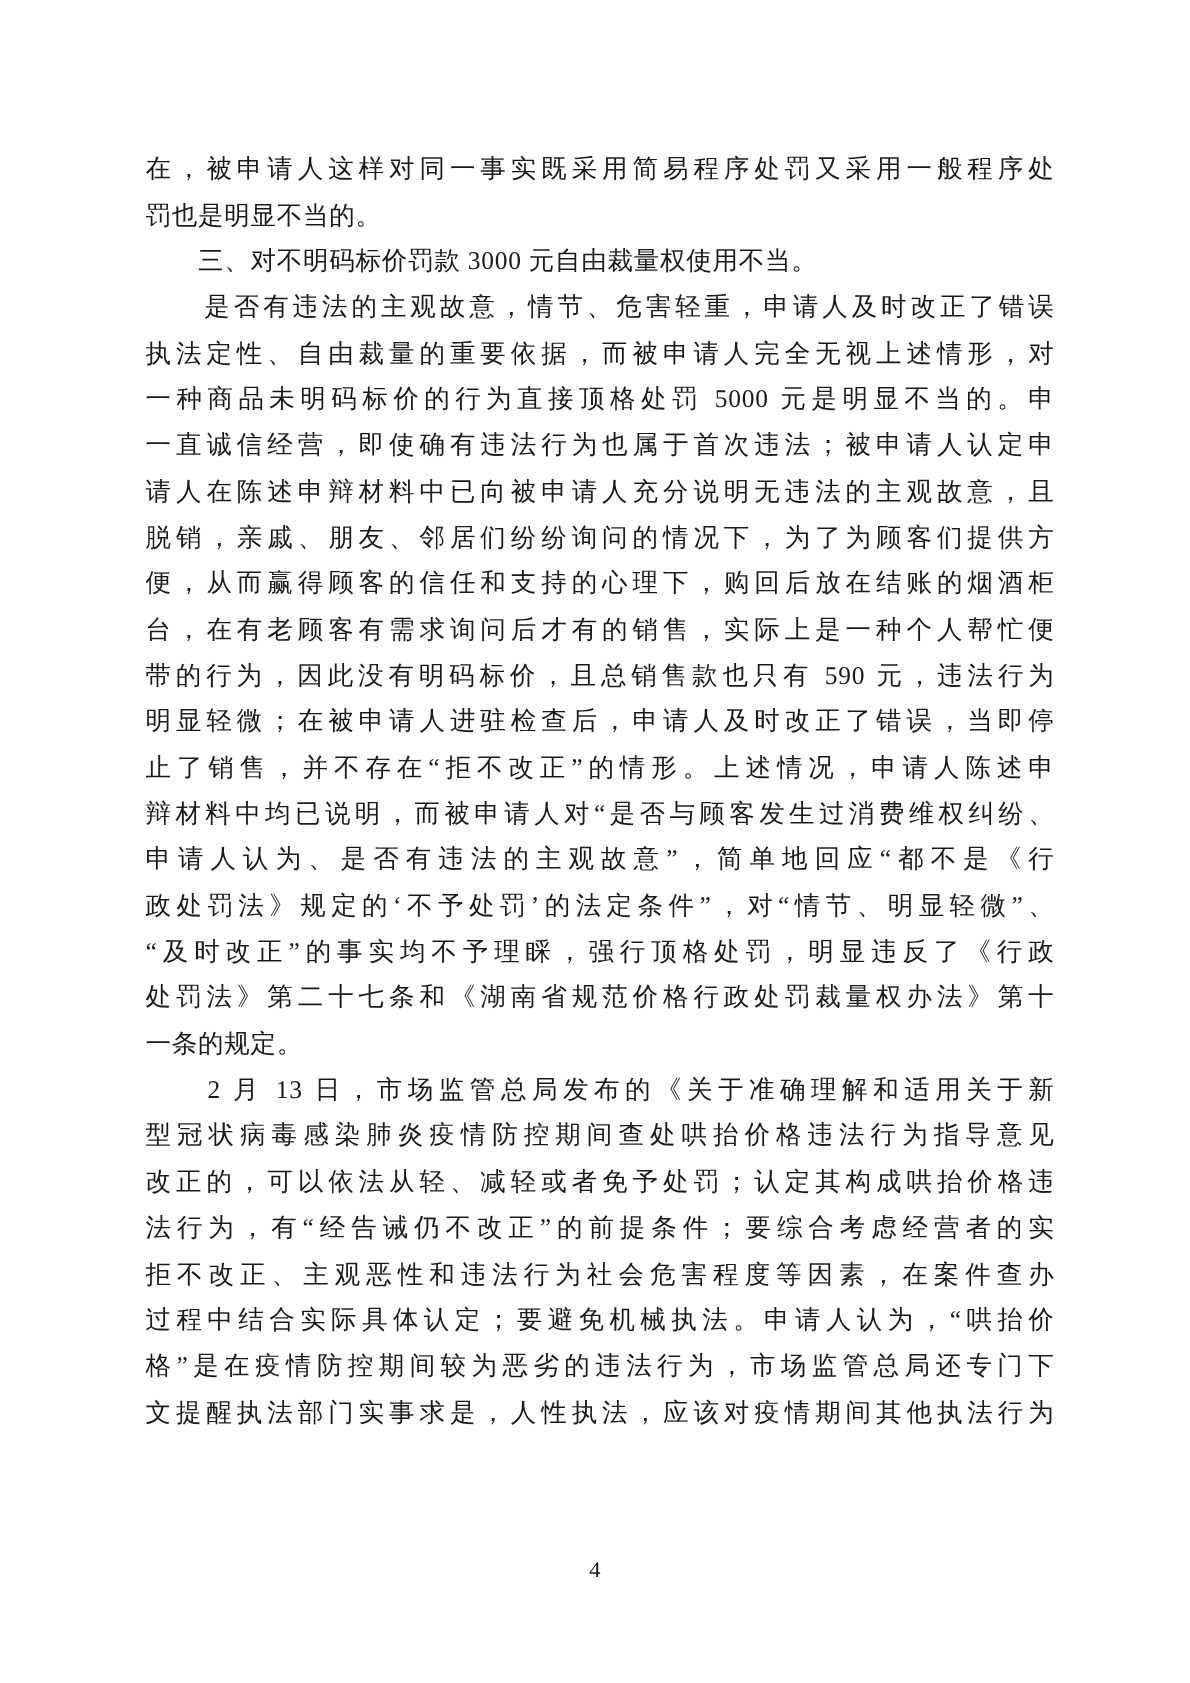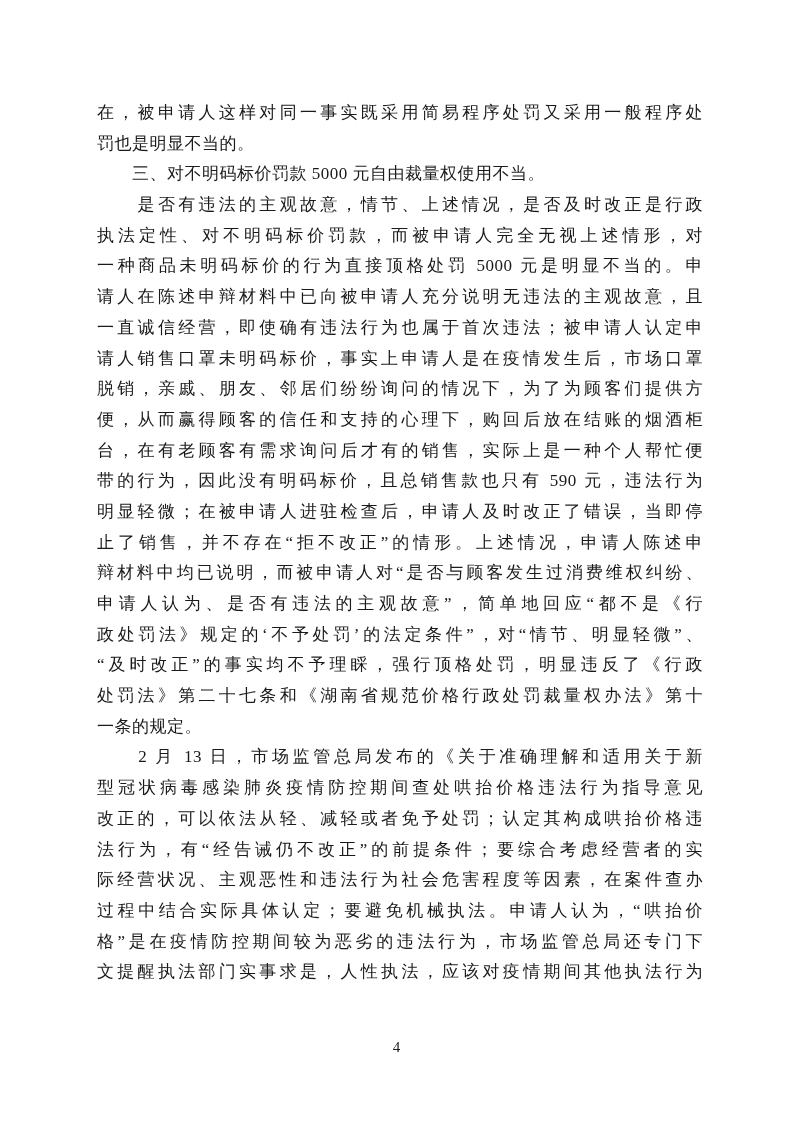--- a/index.html
+++ b/index.html
@@ -47,42 +47,41 @@
     color: #1a1a1a;
   }
 </style>
 </head>
 <body>
 
 <div class="page">
   <div class="text-block">
       <div class="line">在，被申请人这样对同一事实既采用简易程序处罚又采用一般程序处</div>
       <div class="line para-end">罚也是明显不当的。</div>
-      <div class="line para-end">　　三、对不明码标价罚款 5000 元自由裁量权使用不当。</div>
-      <div class="line">　　是否有违法的主观故意，情节、上述情况，是否及时改正是行政</div>
-      <div class="line">执法定性、对不明码标价罚款，而被申请人完全无视上述情形，对</div>
+      <div class="line para-end">　　三、对不明码标价罚款 3000 元自由裁量权使用不当。</div>
+      <div class="line">　　是否有违法的主观故意，情节、危害轻重，申请人及时改正了错误</div>
+      <div class="line">执法定性、自由裁量的重要依据，而被申请人完全无视上述情形，对</div>
       <div class="line">一种商品未明码标价的行为直接顶格处罚 5000 元是明显不当的。申</div>
+      <div class="line">一直诚信经营，即使确有违法行为也属于首次违法；被申请人认定申</div>
       <div class="line">请人在陈述申辩材料中已向被申请人充分说明无违法的主观故意，且</div>
-      <div class="line">一直诚信经营，即使确有违法行为也属于首次违法；被申请人认定申</div>
-      <div class="line">请人销售口罩未明码标价，事实上申请人是在疫情发生后，市场口罩</div>
       <div class="line">脱销，亲戚、朋友、邻居们纷纷询问的情况下，为了为顾客们提供方</div>
       <div class="line">便，从而赢得顾客的信任和支持的心理下，购回后放在结账的烟酒柜</div>
       <div class="line">台，在有老顾客有需求询问后才有的销售，实际上是一种个人帮忙便</div>
       <div class="line">带的行为，因此没有明码标价，且总销售款也只有 590 元，违法行为</div>
       <div class="line">明显轻微；在被申请人进驻检查后，申请人及时改正了错误，当即停</div>
       <div class="line">止了销售，并不存在“拒不改正”的情形。上述情况，申请人陈述申</div>
       <div class="line">辩材料中均已说明，而被申请人对“是否与顾客发生过消费维权纠纷、</div>
       <div class="line">申请人认为、是否有违法的主观故意”，简单地回应“都不是《行</div>
       <div class="line">政处罚法》规定的‘不予处罚’的法定条件”，对“情节、明显轻微”、</div>
       <div class="line">“及时改正”的事实均不予理睬，强行顶格处罚，明显违反了《行政</div>
       <div class="line">处罚法》第二十七条和《湖南省规范价格行政处罚裁量权办法》第十</div>
       <div class="line para-end">一条的规定。</div>
       <div class="line">　　2 月 13 日，市场监管总局发布的《关于准确理解和适用关于新</div>
       <div class="line">型冠状病毒感染肺炎疫情防控期间查处哄抬价格违法行为指导意见</div>
       <div class="line">改正的，可以依法从轻、减轻或者免予处罚；认定其构成哄抬价格违</div>
       <div class="line">法行为，有“经告诫仍不改正”的前提条件；要综合考虑经营者的实</div>
-      <div class="line">际经营状况、主观恶性和违法行为社会危害程度等因素，在案件查办</div>
+      <div class="line">拒不改正、主观恶性和违法行为社会危害程度等因素，在案件查办</div>
       <div class="line">过程中结合实际具体认定；要避免机械执法。申请人认为，“哄抬价</div>
       <div class="line">格”是在疫情防控期间较为恶劣的违法行为，市场监管总局还专门下</div>
       <div class="line">文提醒执法部门实事求是，人性执法，应该对疫情期间其他执法行为</div>
     </div>
   <div class="page-number">4</div>
 </div>
 
 </body></html>

